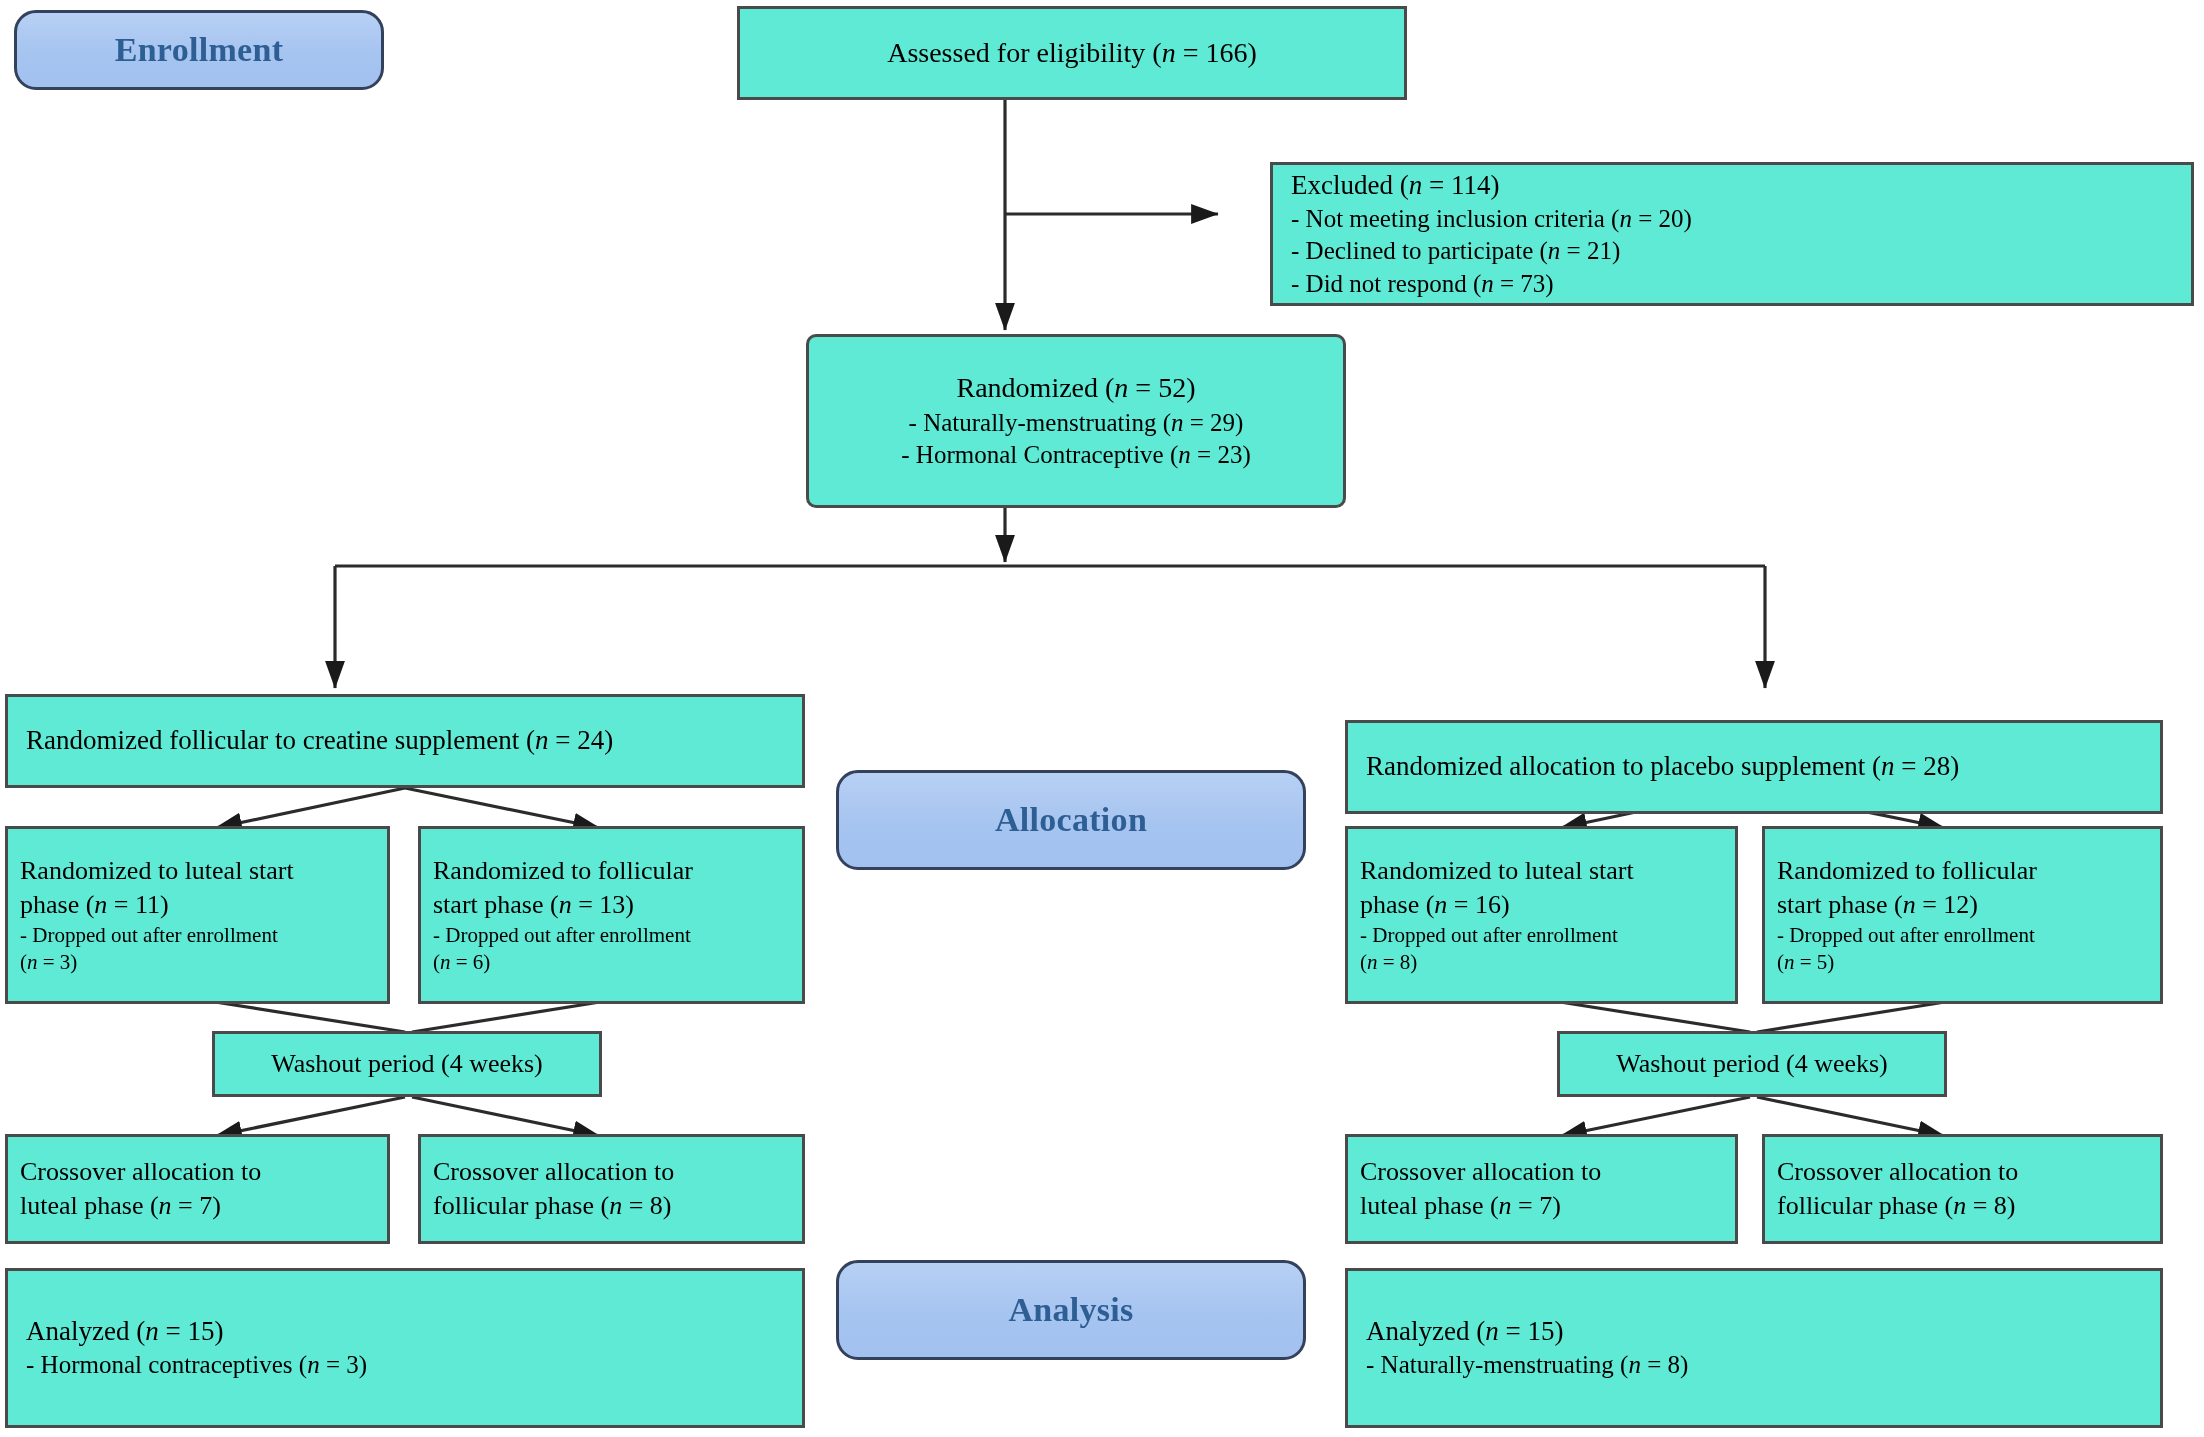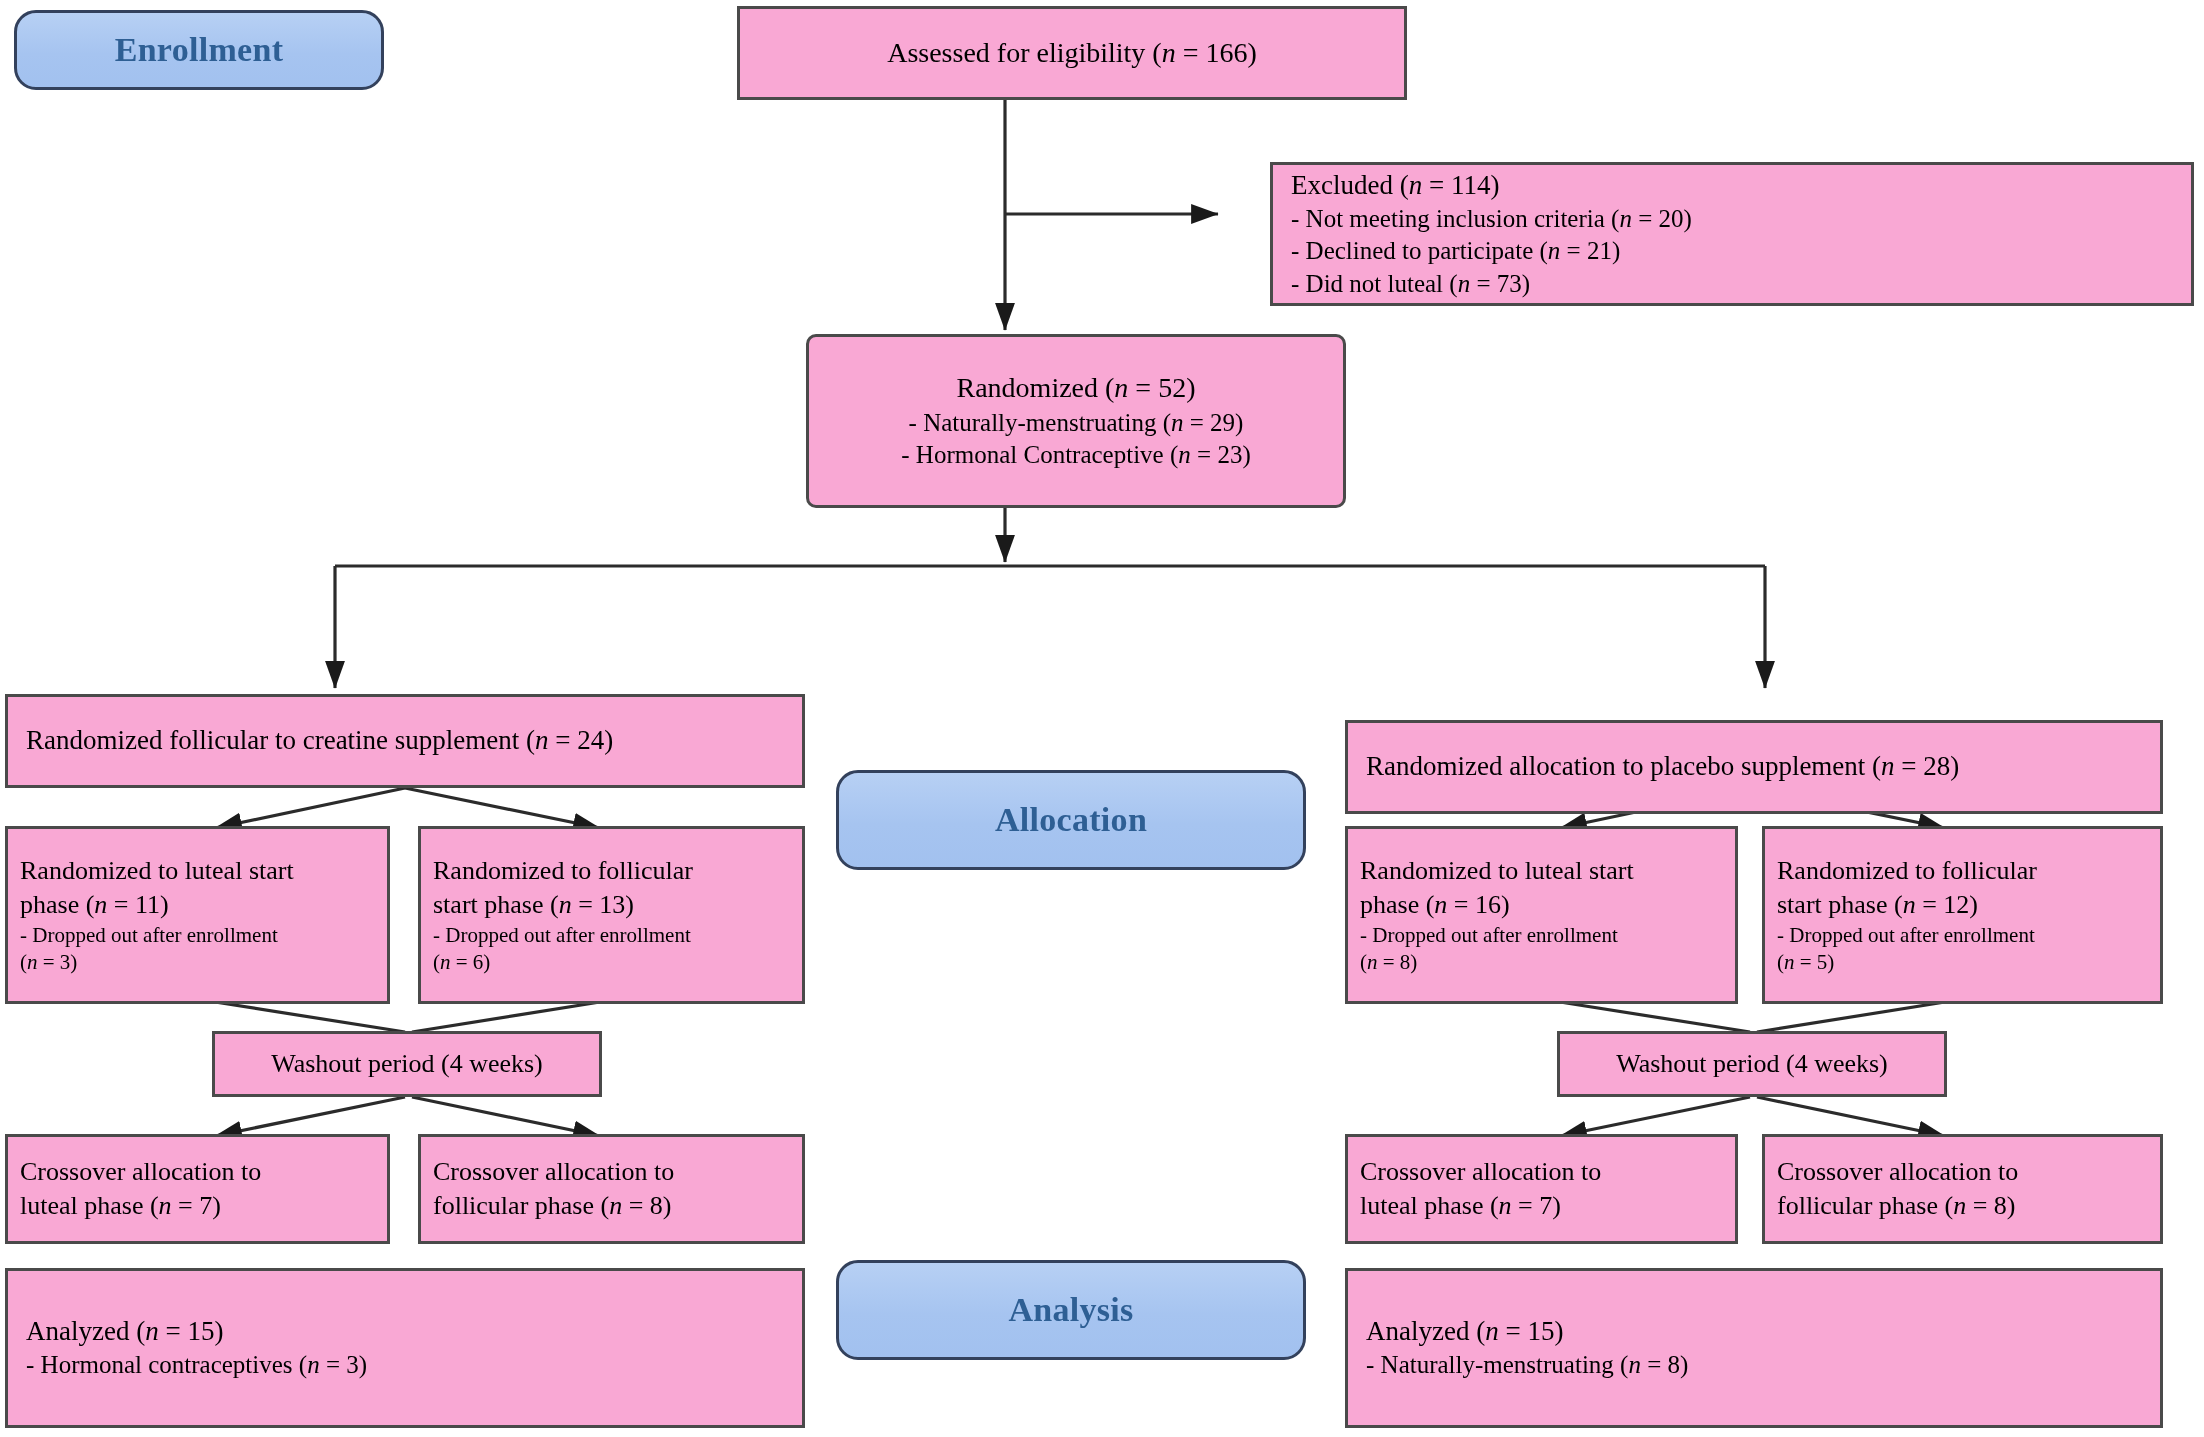--- a/index.html
+++ b/index.html
@@ -23,21 +23,21 @@
     position: absolute;
     left: 0; top: 0;
     width: 2204px;
     height: 1437px;
     pointer-events: none;
     z-index: 1;
   }
   .node {
     position: absolute;
     box-sizing: border-box;
-    background: #f9a8d4;
+    background: #5eead4;
     border: 3px solid #4a4a4a;
     z-index: 2;
     display: flex;
     flex-direction: column;
     justify-content: center;
   }
   .node.center-text {
     align-items: center;
     text-align: center;
   }
@@ -140,21 +140,21 @@
     <div class="body">
       <span class="line t28"><span>Assessed for eligibility (</span><span class="ital">n</span><span> = 166)</span></span>
     </div>
   </div>
 
   <div class="node" style="left:1270px; top:162px; width:924px; height:144px;">
     <div class="body">
       <span class="line t27"><span>Excluded (</span><span class="ital">n</span><span> = 114)</span></span>
       <span class="line t25 sub"><span>- Not meeting inclusion criteria (</span><span class="ital">n</span><span> = 20)</span></span>
       <span class="line t25 sub"><span>- Declined to participate (</span><span class="ital">n</span><span> = 21)</span></span>
-      <span class="line t25 sub"><span>- Did not luteal (</span><span class="ital">n</span><span> = 73)</span></span>
+      <span class="line t25 sub"><span>- Did not respond (</span><span class="ital">n</span><span> = 73)</span></span>
     </div>
   </div>
 
   <div class="node center-text" style="left:806px; top:334px; width:540px; height:174px;border-radius:10px;">
     <div class="body">
       <span class="line t28"><span>Randomized (</span><span class="ital">n</span><span> = 52)</span></span>
       <span class="line t25"><span>-  Naturally-menstruating (</span><span class="ital">n</span><span> = 29)</span></span>
       <span class="line t25"><span>-  Hormonal Contraceptive (</span><span class="ital">n</span><span> = 23)</span></span>
     </div>
   </div>

